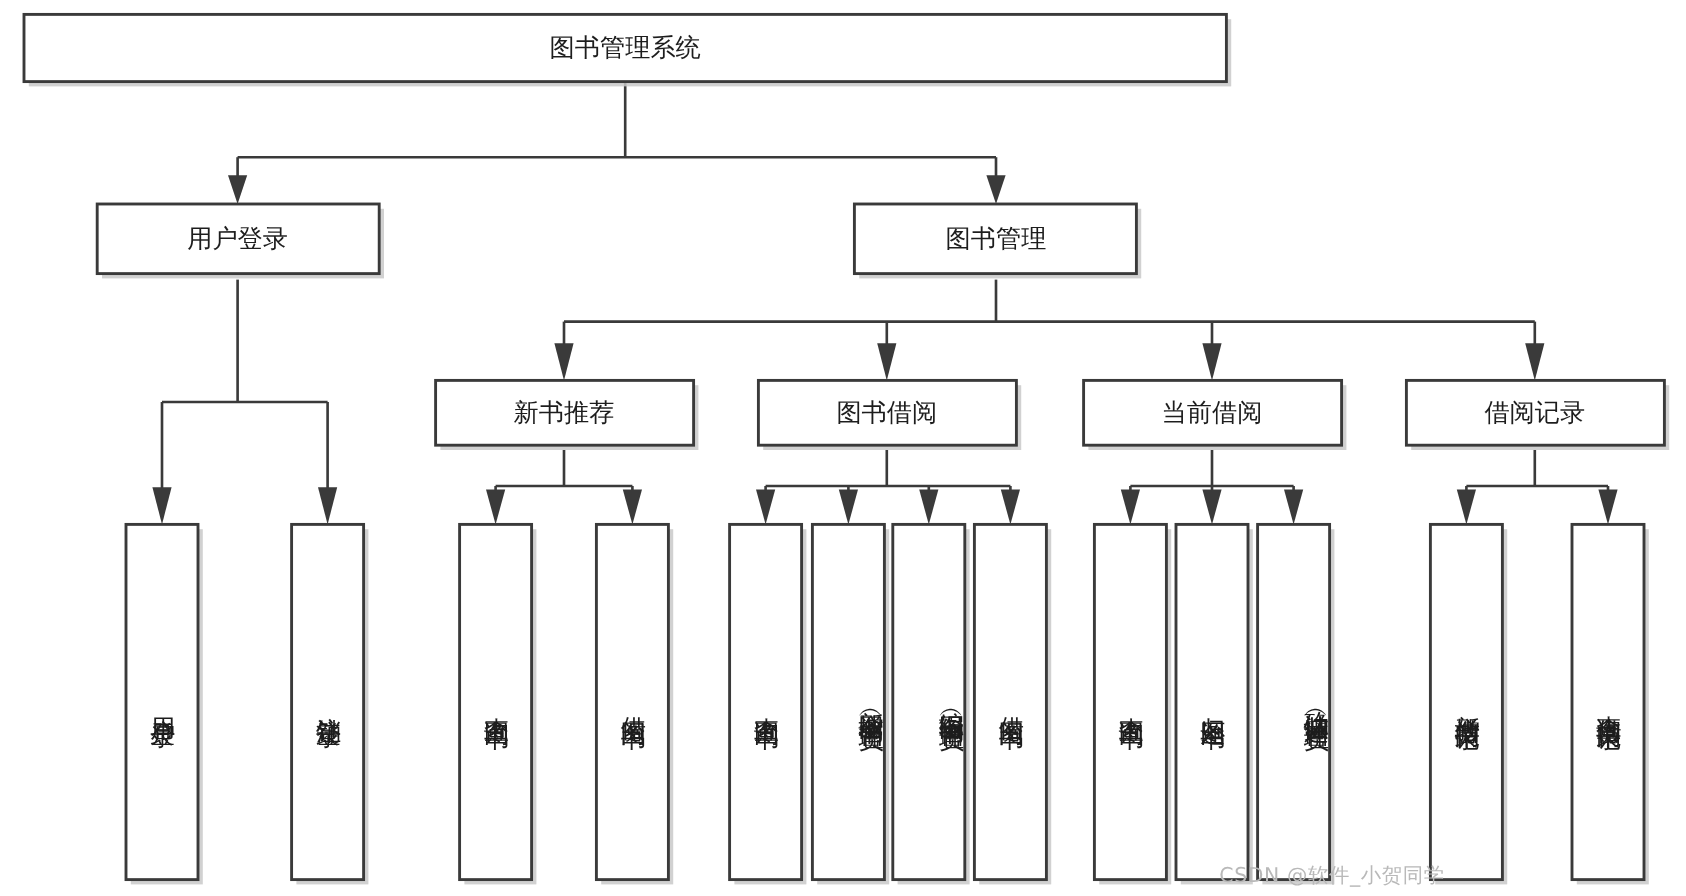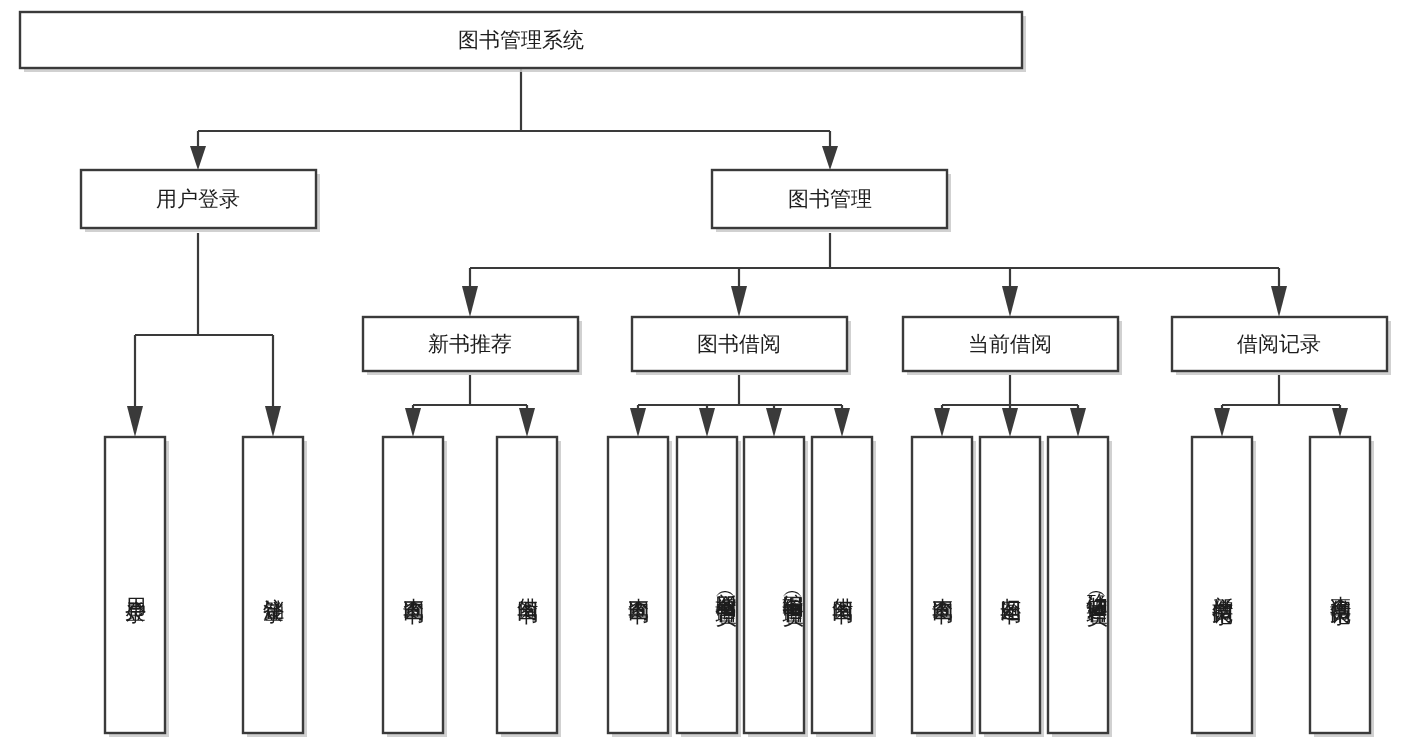--- a/index.html
+++ b/index.html
@@ -258,14 +258,15 @@
   <div class="node-label-v" style="left:744px; top:437px; width:60px; height:296px; align-items:flex-start;">编辑图书（管理员）</div>
   <div class="node-label-v" style="left:812px; top:437px; width:60px; height:296px;">借阅图书</div>
 
   <div class="node-label-v" style="left:912px; top:437px; width:60px; height:296px;">查询图书</div>
   <div class="node-label-v" style="left:980px; top:437px; width:60px; height:296px;">归还图书</div>
   <div class="node-label-v" style="left:1048px; top:437px; width:60px; height:296px; align-items:flex-start;">确认归还（管理员）</div>
 
   <div class="node-label-v" style="left:1192px; top:437px; width:60px; height:296px;">新增借阅记录</div>
   <div class="node-label-v" style="left:1310px; top:437px; width:60px; height:296px;">查询借阅记录</div>
 
+  <div class="watermark">CSDN @软件_小贺同学</div>
 
 </div>
 
 </body></html>

